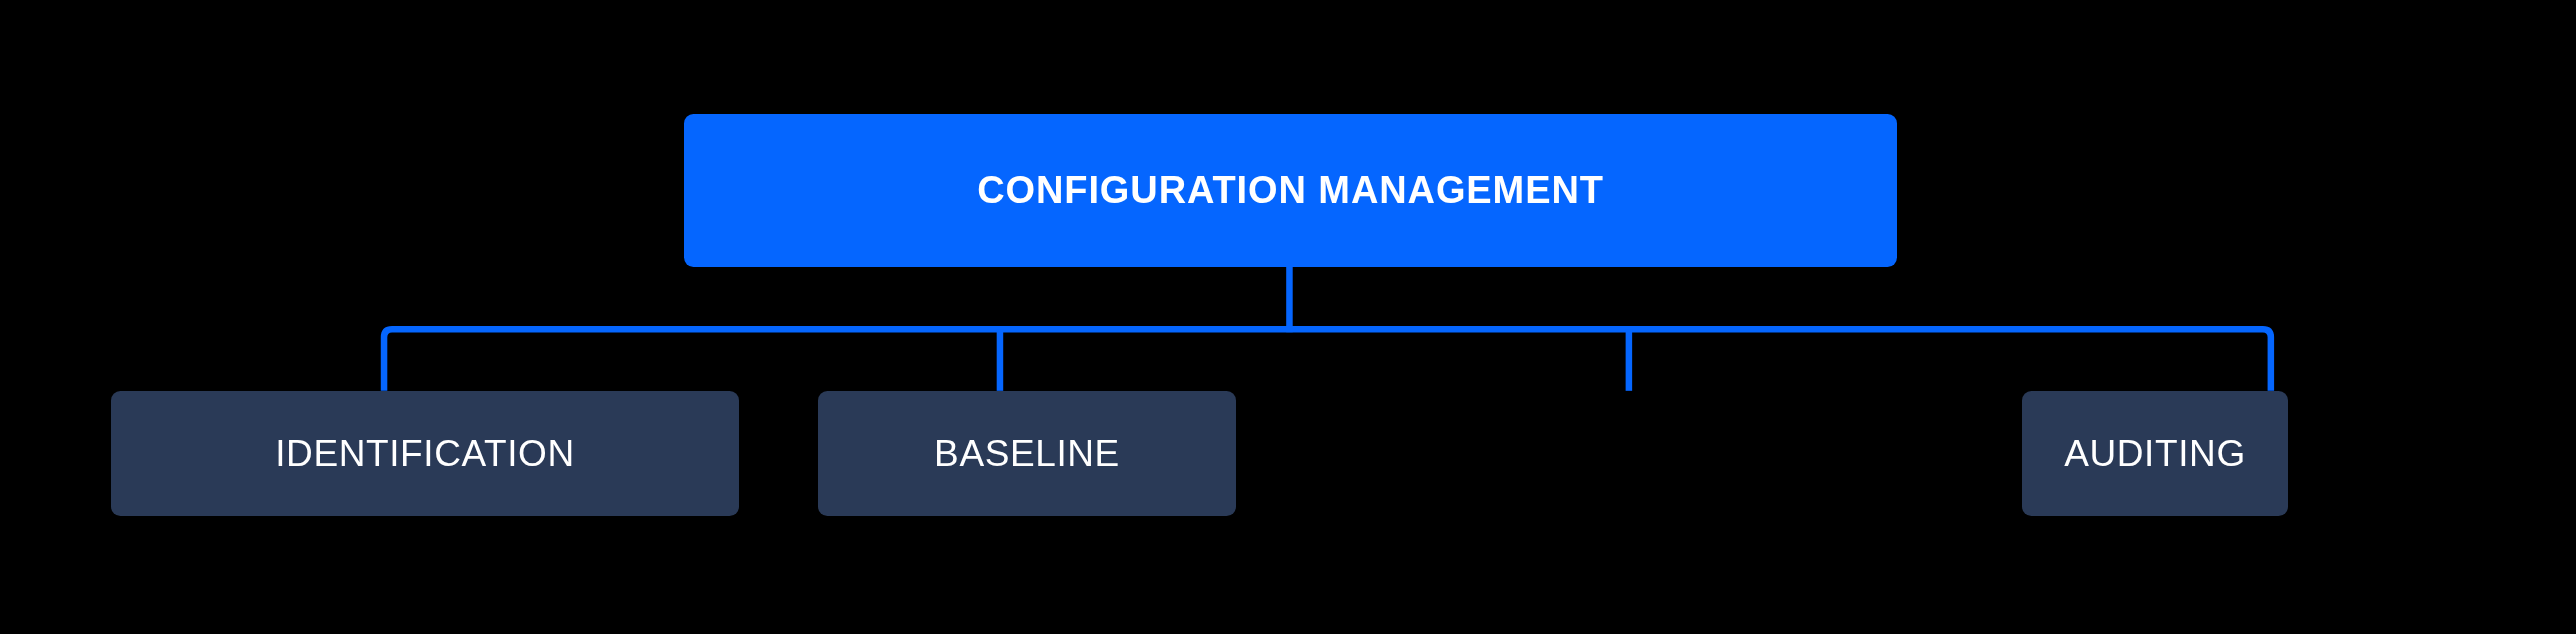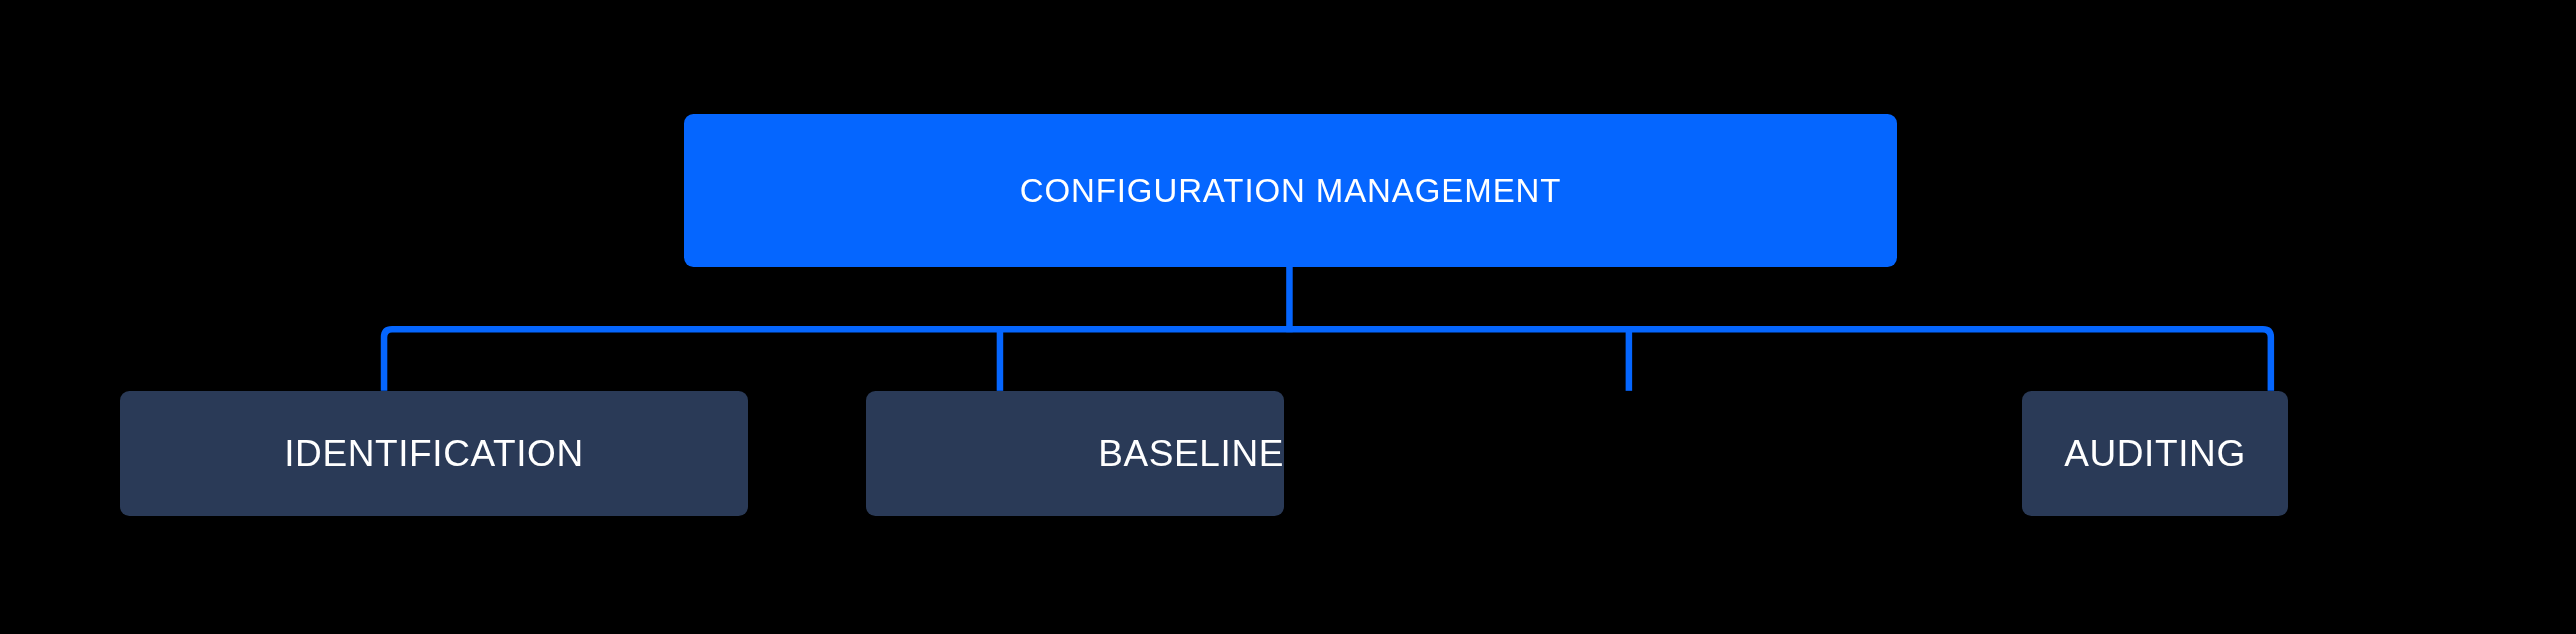--- a/index.html
+++ b/index.html
@@ -46,39 +46,39 @@
 
   
   .node-root {
     left: 684px;
     top: 114px;
     width: 1213px;
     height: 153px;
     background: #0566ff;
   }
   .node-root .node-label {
-    font-size: 33px;
-    font-weight: 400;
+    font-size: 38px;
+    font-weight: 700;
     letter-spacing: 0.9px;
   }
 
   
   .node-child {
     top: 391px;
     height: 125px;
     background: #2a3a57;
   }
   .node-child .node-label {
     font-size: 37px;
     font-weight: 400;
     letter-spacing: 0.6px;
   }
 
-  .child-0 { left: 120px;  width: 628px; }
-  .child-1 { left: 866px; width: 418px; justify-content: flex-end; }
+  .child-0 { left: 111px;  width: 628px; }
+  .child-1 { left: 818px; width: 418px; }
   .child-2 { left: 1285px; width: 691px; }
   .child-3 { left: 2022px; width: 266px; }
 </style>
 </head>
 <body>
 
 <div id="canvas">
 
   <svg id="connectors" viewBox="0 0 3558 876" width="2576" height="634" xmlns="http://www.w3.org/2000/svg">
 

